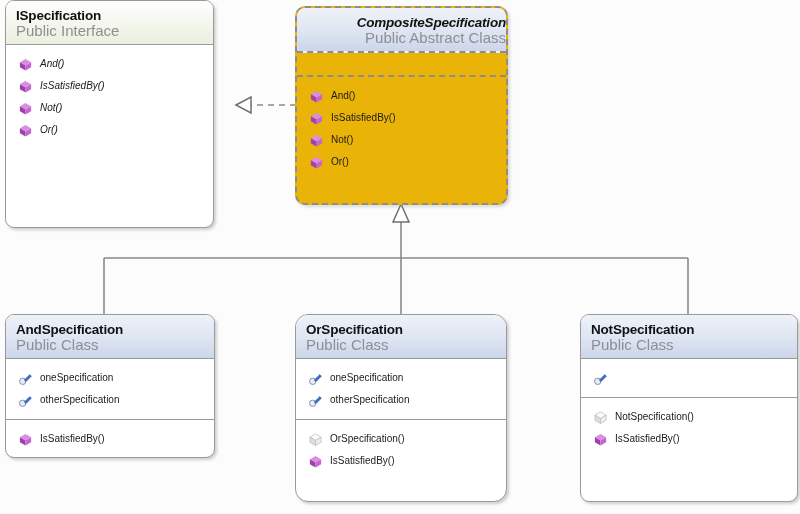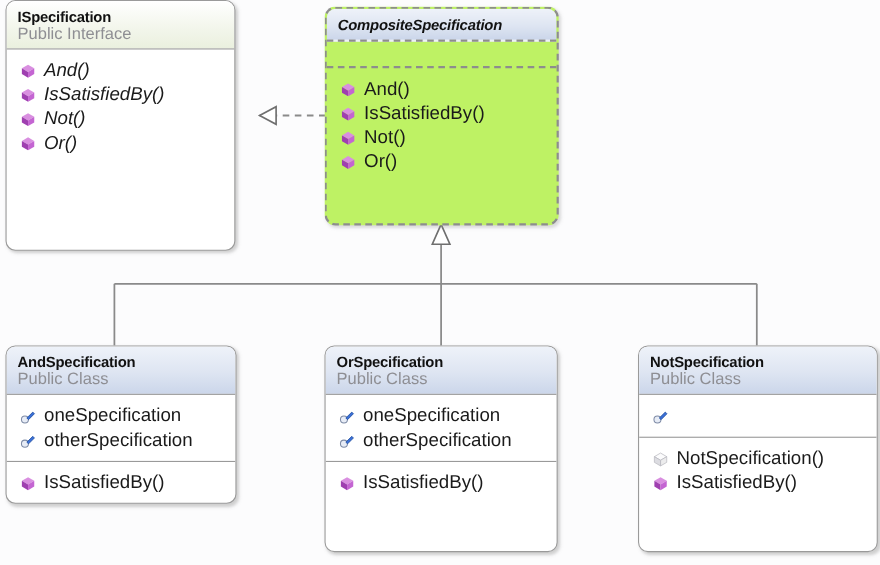--- a/index.html
+++ b/index.html
@@ -20,21 +20,22 @@
     background:#ffffff;
     border:1px solid #9a9a9a;
     border-radius:9px;
     box-shadow:2px 2px 3px rgba(120,120,120,.35);
     overflow:hidden;
   }
   .uml.abstract{
     border:2px dashed #8d8d8d;
     border-radius:10px;
     box-shadow:2px 2px 3px rgba(140,140,140,.30);
-    background:#bef264;
+    background:#eab308;
+    text-align:right;
   }
 
   .hdr{
     box-sizing:border-box;
     padding:7px 0 6px 10px;
     border-bottom:1px solid #9a9a9a;
   }
   .abstract > .hdr{border-bottom:2px dashed #8d8d8d;}
 
   .hdr.green{background:linear-gradient(to bottom,#ffffff 0%,#f3f6ec 55%,#eaf0de 100%);}
@@ -55,21 +56,21 @@
     padding:8px 0 8px 0;
   }
   .sect + .sect{border-top:1px solid #9a9a9a;}
   .abstract .sect + .sect{border-top:2px dashed #8d8d8d;}
   .sect.empty{min-height:18px;padding:0;height:22px;}
 
   .row{
     display:flex;align-items:center;
     height:22px;padding-left:12px;white-space:nowrap;
   }
-  .row .lbl{font-size:17px;color:#1a1a1a;line-height:14px;}
+  .row .lbl{font-size:10px;color:#1a1a1a;line-height:14px;}
   .row .lbl.ital{font-style:italic;}
 
   .ic{width:15px;height:15px;margin-right:7px;flex:0 0 15px;display:block;}
 
   
   .wire{stroke:#8a8a8a;stroke-width:1.6;fill:none;}
   .wire-dash{stroke:#8a8a8a;stroke-width:1.6;fill:none;stroke-dasharray:6 5;}
   .tri{fill:#ffffff;stroke:#6f6f6f;stroke-width:1.5;}
 </style>
 </head>
@@ -131,20 +132,21 @@
           <polygon points="14,5.5 8,9 8,14.5 14,11" fill="#c465d2"></polygon>
         </svg>
         <span class="lbl ital">Or()</span>
       </div>
     </div>
   </div>
 
   <div class="uml abstract" style="left:295px;top:6px;width:213px;height:199px;">
     <div class="hdr blue">
       <div class="cname ital">CompositeSpecification</div>
+      <div class="ckind">Public Abstract Class</div>
     </div>
     <div class="sect empty"></div>
     <div class="sect">
       <div class="row">
         <svg class="ic" viewBox="0 0 16 16">
           <polygon points="8,2 14,5.5 8,9 2,5.5" fill="#d98fe0"></polygon>
           <polygon points="2,5.5 8,9 8,14.5 2,11" fill="#9f3fb0"></polygon>
           <polygon points="14,5.5 8,9 8,14.5 14,11" fill="#c465d2"></polygon>
         </svg>
         <span class="lbl">And()</span>
@@ -202,73 +204,81 @@
         <svg class="ic" viewBox="0 0 16 16">
           <polygon points="8,2 14,5.5 8,9 2,5.5" fill="#d98fe0"></polygon>
           <polygon points="2,5.5 8,9 8,14.5 2,11" fill="#9f3fb0"></polygon>
           <polygon points="14,5.5 8,9 8,14.5 14,11" fill="#c465d2"></polygon>
         </svg>
         <span class="lbl">IsSatisfiedBy()</span>
       </div>
     </div>
   </div>
 
-  <div class="uml" style="left:295px;top:314px;width:212px;height:188px;">
+  <div class="uml" style="left:295px;top:314px;width:212px;height:188px;border-radius:13px;">
     <div class="hdr blue">
       <div class="cname">OrSpecification</div>
       <div class="ckind">Public Class</div>
     </div>
     <div class="sect">
       <div class="row">
         <svg class="ic" viewBox="0 0 16 16">
           <circle cx="5" cy="11" r="3.4" fill="#e7ecf6" stroke="#7e8ba6" stroke-width="1"></circle>
           <path d="M6.8 9.6 L12.6 3.9 L14.2 5.5 L8.5 11.2 Z" fill="#3a6fd8" stroke="#24529f" stroke-width=".8"></path>
         </svg>
         <span class="lbl">oneSpecification</span>
       </div>
       <div class="row">
         <svg class="ic" viewBox="0 0 16 16">
           <circle cx="5" cy="11" r="3.4" fill="#e7ecf6" stroke="#7e8ba6" stroke-width="1"></circle>
           <path d="M6.8 9.6 L12.6 3.9 L14.2 5.5 L8.5 11.2 Z" fill="#3a6fd8" stroke="#24529f" stroke-width=".8"></path>
         </svg>
         <span class="lbl">otherSpecification</span>
-      </div>
-    </div>
-    <div class="sect">
-      <div class="row">
-        <svg class="ic" viewBox="0 0 16 16">
-          <polygon points="8,2 14,5.5 8,9 2,5.5" fill="#d98fe0"></polygon>
-          <polygon points="2,5.5 8,9 8,14.5 2,11" fill="#9f3fb0"></polygon>
-          <polygon points="14,5.5 8,9 8,14.5 14,11" fill="#c465d2"></polygon>
-        </svg>
-        <span class="lbl">IsSatisfiedBy()</span>
-      </div>
-    </div>
-  </div>
-
-  <div class="uml" style="left:568px;top:314px;width:218px;height:188px;margin-left:12px;">
-    <div class="hdr blue">
-      <div class="cname">NotSpecification</div>
-      <div class="ckind">Public Class</div>
-    </div>
-    <div class="sect">
-      <div class="row">
-        <svg class="ic" viewBox="0 0 16 16">
-          <circle cx="5" cy="11" r="3.4" fill="#e7ecf6" stroke="#7e8ba6" stroke-width="1"></circle>
-          <path d="M6.8 9.6 L12.6 3.9 L14.2 5.5 L8.5 11.2 Z" fill="#3a6fd8" stroke="#24529f" stroke-width=".8"></path>
-        </svg>
       </div>
     </div>
     <div class="sect">
       <div class="row">
         <svg class="ic" viewBox="0 0 16 16">
           <polygon points="8,2 14,5.5 8,9 2,5.5" fill="#fbfbfc" stroke="#b7b7bd" stroke-width=".7"></polygon>
           <polygon points="2,5.5 8,9 8,14.5 2,11" fill="#dcdce1" stroke="#b7b7bd" stroke-width=".7"></polygon>
           <polygon points="14,5.5 8,9 8,14.5 14,11" fill="#ececed" stroke="#b7b7bd" stroke-width=".7"></polygon>
         </svg>
+        <span class="lbl">OrSpecification()</span>
+      </div>
+      <div class="row">
+        <svg class="ic" viewBox="0 0 16 16">
+          <polygon points="8,2 14,5.5 8,9 2,5.5" fill="#d98fe0"></polygon>
+          <polygon points="2,5.5 8,9 8,14.5 2,11" fill="#9f3fb0"></polygon>
+          <polygon points="14,5.5 8,9 8,14.5 14,11" fill="#c465d2"></polygon>
+        </svg>
+        <span class="lbl">IsSatisfiedBy()</span>
+      </div>
+    </div>
+  </div>
+
+  <div class="uml" style="left:568px;top:314px;width:218px;height:188px;margin-left:12px;">
+    <div class="hdr blue">
+      <div class="cname">NotSpecification</div>
+      <div class="ckind">Public Class</div>
+    </div>
+    <div class="sect">
+      <div class="row">
+        <svg class="ic" viewBox="0 0 16 16">
+          <circle cx="5" cy="11" r="3.4" fill="#e7ecf6" stroke="#7e8ba6" stroke-width="1"></circle>
+          <path d="M6.8 9.6 L12.6 3.9 L14.2 5.5 L8.5 11.2 Z" fill="#3a6fd8" stroke="#24529f" stroke-width=".8"></path>
+        </svg>
+      </div>
+    </div>
+    <div class="sect">
+      <div class="row">
+        <svg class="ic" viewBox="0 0 16 16">
+          <polygon points="8,2 14,5.5 8,9 2,5.5" fill="#fbfbfc" stroke="#b7b7bd" stroke-width=".7"></polygon>
+          <polygon points="2,5.5 8,9 8,14.5 2,11" fill="#dcdce1" stroke="#b7b7bd" stroke-width=".7"></polygon>
+          <polygon points="14,5.5 8,9 8,14.5 14,11" fill="#ececed" stroke="#b7b7bd" stroke-width=".7"></polygon>
+        </svg>
         <span class="lbl">NotSpecification()</span>
       </div>
       <div class="row">
         <svg class="ic" viewBox="0 0 16 16">
           <polygon points="8,2 14,5.5 8,9 2,5.5" fill="#d98fe0"></polygon>
           <polygon points="2,5.5 8,9 8,14.5 2,11" fill="#9f3fb0"></polygon>
           <polygon points="14,5.5 8,9 8,14.5 14,11" fill="#c465d2"></polygon>
         </svg>
         <span class="lbl">IsSatisfiedBy()</span>
       </div>

